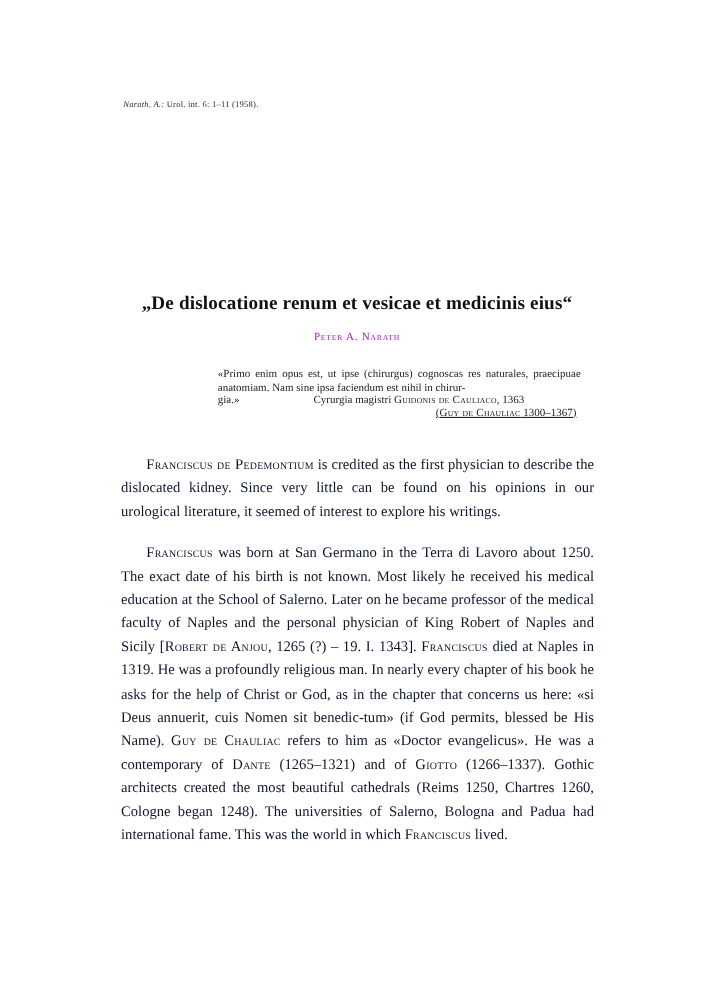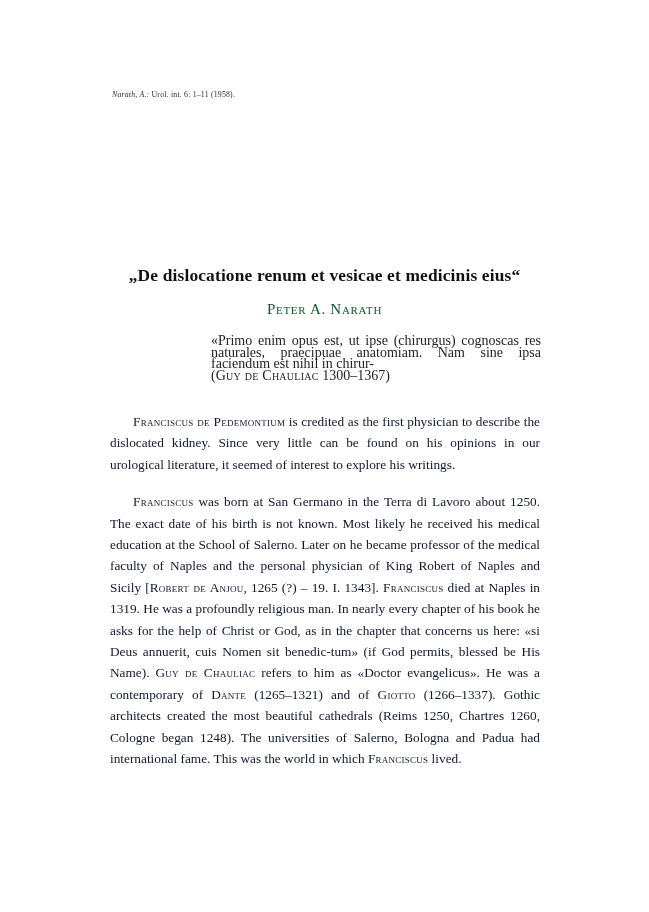--- a/index.html
+++ b/index.html
@@ -48,33 +48,33 @@
     color: #111111;
   }
 
   
   .byline {
     position: absolute;
     left: 0;
     top: 301px;
     width: 649px;
     text-align: center;
-    font-size: 15px;
+    font-size: 10px;
     font-variant: small-caps;
     letter-spacing: 0.7px;
-    color: #14532d;
+    color: #a21caf;
   }
 
   
   .epigraph {
     position: absolute;
-    left: 211px;
+    left: 198px;
     top: 335px;
     width: 330px;
-    font-size: 14px;
+    font-size: 10px;
     line-height: 11.6px;
     color: #222222;
   }
   .epigraph .quote-body {
     text-align: justify;
     text-align-last: left;
   }
   .epigraph .attrib-row {
     position: relative;
     height: 11.6px;
@@ -85,23 +85,24 @@
     top: 0;
   }
   .epigraph .attrib1 {
     position: absolute;
     left: 87px;
     top: 0;
     white-space: nowrap;
   }
   .epigraph .attrib2 {
     margin-top: 0;
-    text-align: left;
+    text-align: right;
     padding-right: 4px;
     white-space: nowrap;
+    text-decoration: underline;
   }
   .sc {
     font-variant: small-caps;
     letter-spacing: 0.25px;
   }
 
   
   .body-col {
     position: absolute;
     left: 110px;
@@ -133,20 +134,24 @@
   <div class="running-head">
     <span class="src">Narath, A.:</span><span> Urol. int. 6: 1–11 (1958).</span>
   </div>
 
   <div class="title">„De dislocatione renum et vesicae et medicinis eius“</div>
 
   <div class="byline">Peter A. Narath</div>
 
   <div class="epigraph">
     <div class="quote-body">«Primo enim opus est, ut ipse (chirurgus) cognoscas res naturales, praecipuae anatomiam. Nam sine ipsa faciendum est nihil in chirur-</div>
+    <div class="attrib-row">
+      <span class="tail">gia.»</span>
+      <span class="attrib1"><span>Cyrurgia magistri </span><span class="sc">Guidonis de Cauliaco</span><span>, 1363</span></span>
+    </div>
     <div class="attrib2"><span>(</span><span class="sc">Guy de Chauliac</span><span> 1300–1367)</span></div>
   </div>
 
   <div class="body-col">
     <p><span class="sc">Franciscus de Pedemontium</span> is credited as the first physician to describe the dislocated kidney. Since very little can be found on his opinions in our urological literature, it seemed of interest to explore his writings.</p>
     <p><span class="sc">Franciscus</span> was born at San Germano in the Terra di Lavoro about 1250. The exact date of his birth is not known. Most likely he received his medical education at the School of Salerno. Later on he became professor of the medical faculty of Naples and the personal physician of King Robert of Naples and Sicily [<span class="sc">Robert de Anjou</span>, 1265 (?) – 19. I. 1343]. <span class="sc">Franciscus</span> died at Naples in 1319. He was a profoundly religious man. In nearly every chapter of his book he asks for the help of Christ or God, as in the chapter that concerns us here: «si Deus annuerit, cuis Nomen sit benedic-tum» (if God permits, blessed be His Name). <span class="sc">Guy de Chauliac</span> refers to him as «Doctor evangelicus». He was a contemporary of <span class="sc">Dante</span> (1265–1321) and of <span class="sc">Giotto</span> (1266–1337). Gothic architects created the most beautiful cathedrals (Reims 1250, Chartres 1260, Cologne began 1248). The universities of Salerno, Bologna and Padua had international fame. This was the world in which <span class="sc">Franciscus</span> lived.</p>
   </div>
 
 </div>
 

